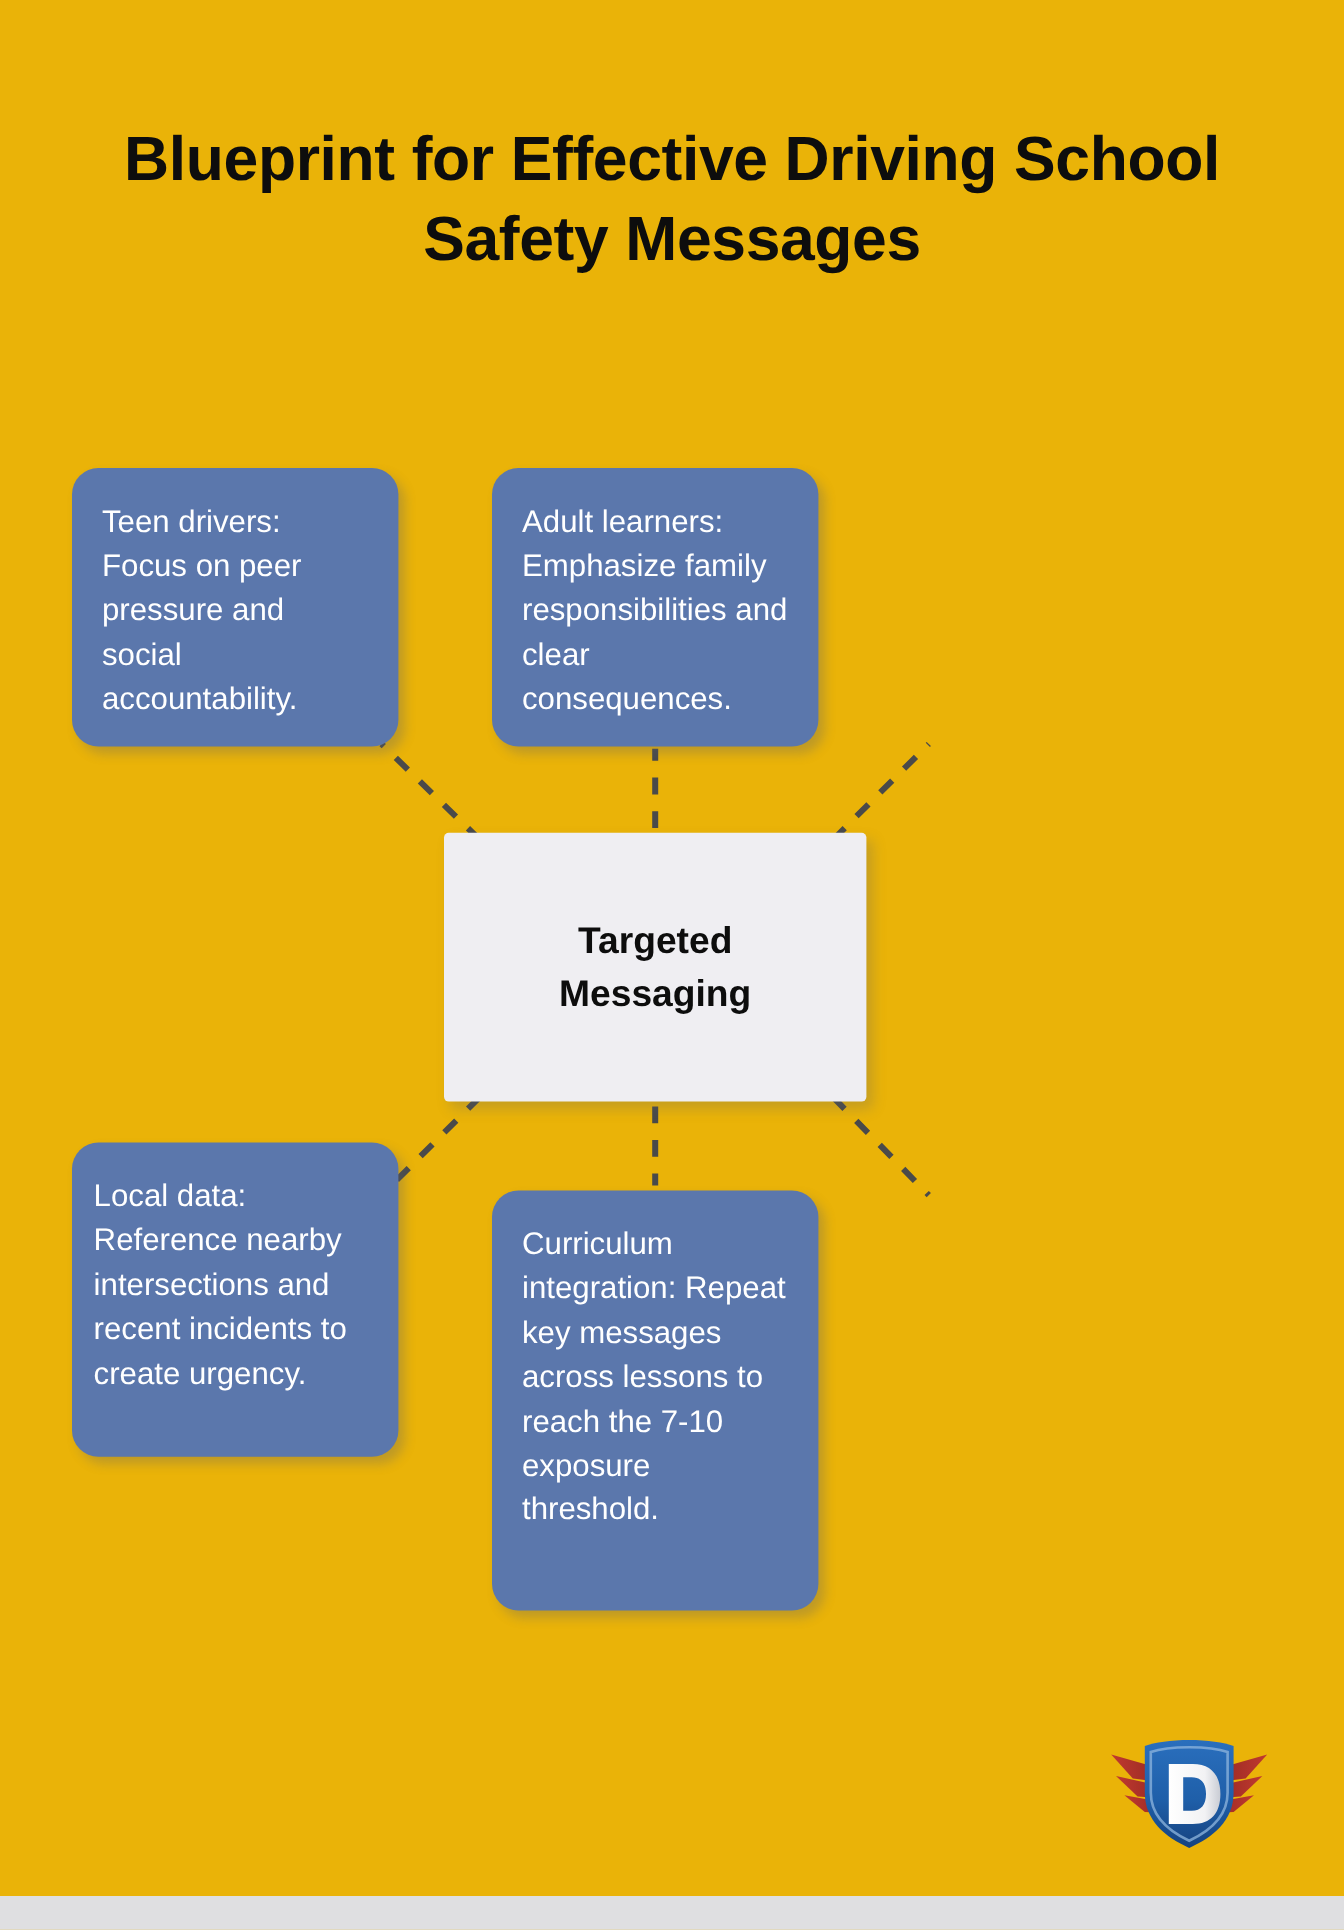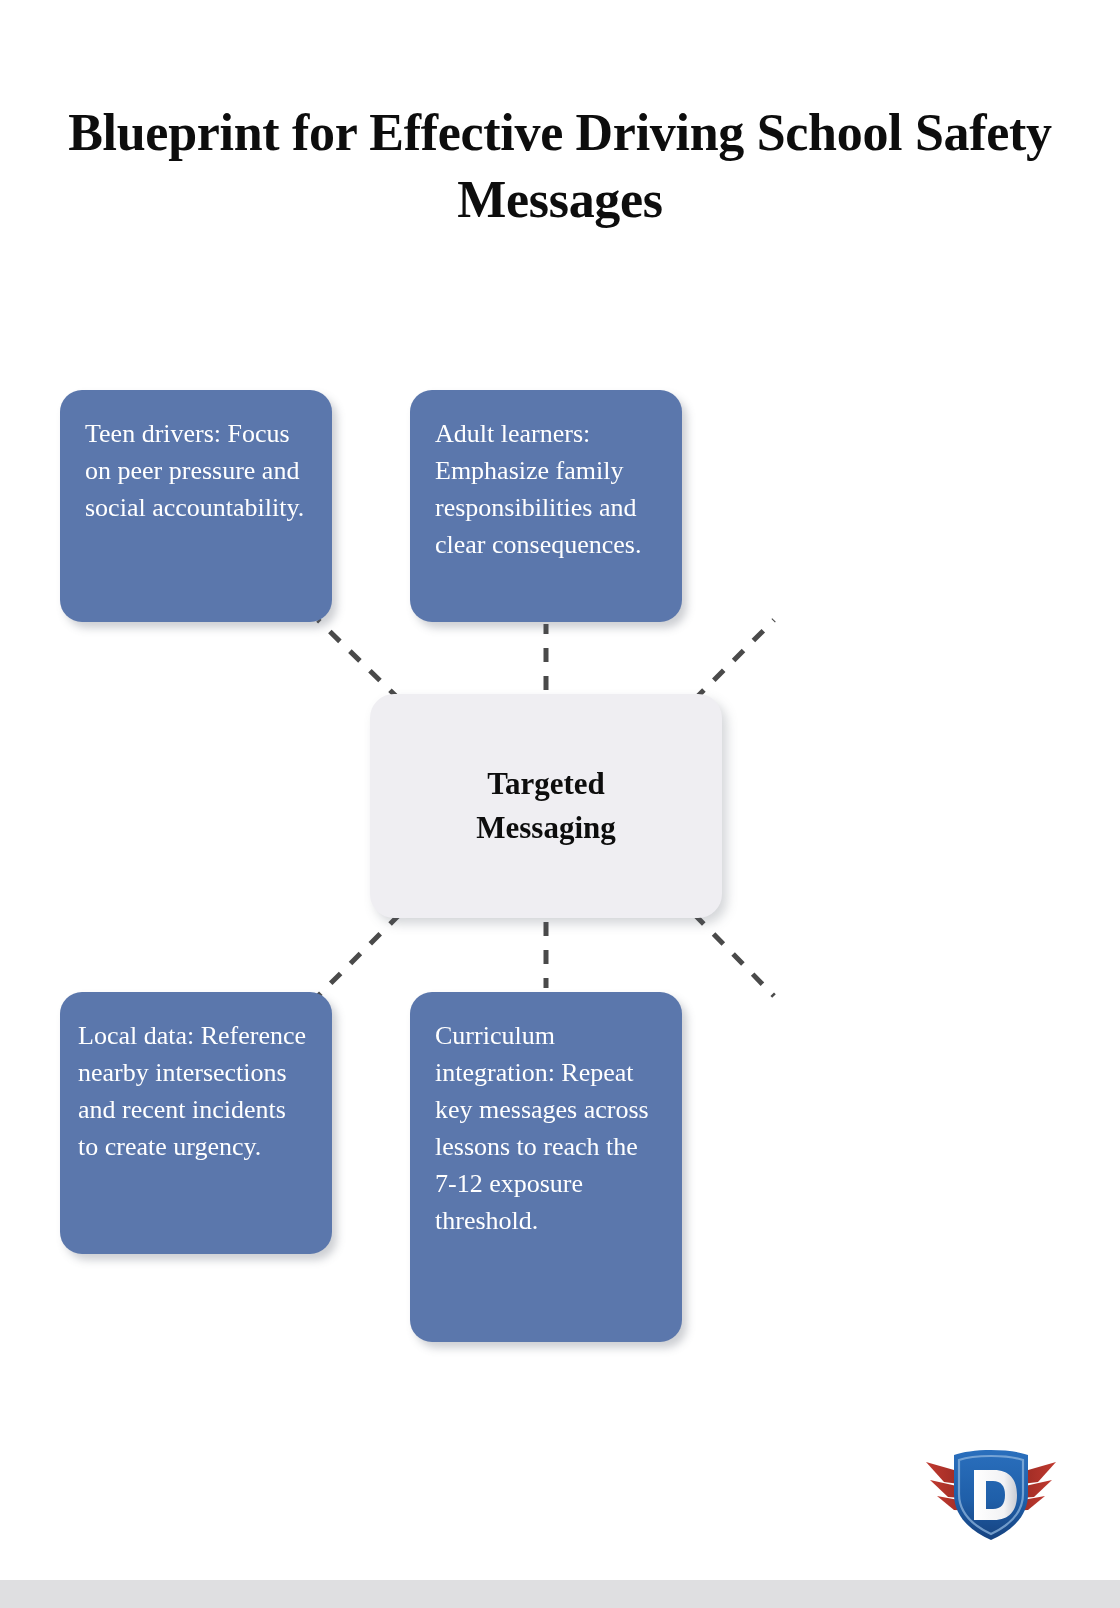--- a/index.html
+++ b/index.html
@@ -9,22 +9,21 @@
     height: 1608px;
     background: #dfdfe1;
     font-family: "Liberation Sans", sans-serif;
     overflow: hidden;
   }
 
   #canvas {
     position: relative;
     width: 1120px;
     height: 1580px;
-    background: #ffffff;
-    font-family: Liberation Serif, serif;
+    background: #eab308;
   }
 
   
   #title {
     position: absolute;
     left: 60px;
     top: 100px;
     width: 1000px;
     text-align: center;
     font-size: 52px;
@@ -61,33 +60,33 @@
     padding: 26px 24px 26px 25px;
     box-shadow: 5px 6px 9px rgba(90, 95, 110, 0.30);
   }
 
   
   #node-teen   { left: 60px;  top: 390px; width: 272px; height: 232px; }
   #node-adult  { left: 410px; top: 390px; width: 272px; height: 232px; }
   #node-senior { left: 762px; top: 390px; width: 272px; height: 232px; }
 
   
-  #node-local      { left: 60px;  top: 992px; width: 272px; height: 262px; padding-left: 18px; }
+  #node-local      { left: 60px;  top: 952px; width: 272px; height: 262px; padding-left: 18px; }
   #node-curriculum { left: 410px; top: 992px; width: 272px; height: 350px; }
   #node-support    { left: 762px; top: 992px; width: 272px; height: 298px; }
 
   
   #node-center {
     position: absolute;
     left: 370px;
     top: 694px;
     width: 352px;
     height: 224px;
     background: #efeef2;
-    border-radius: 24px;
+    border-radius: 4px;
     display: flex;
     align-items: center;
     justify-content: center;
     box-shadow: 5px 6px 11px rgba(90, 95, 110, 0.26);
   }
   #node-center .center-label {
     font-size: 31px;
     font-weight: bold;
     line-height: 1.42;
     color: #0d0d0d;
@@ -132,21 +131,21 @@
   <div id="node-center">
     <span class="center-label">Targeted
 Messaging</span>
   </div>
 
   <div class="node" id="node-local">
     <span>Local data: Reference nearby intersections and recent incidents to create urgency.</span>
   </div>
 
   <div class="node" id="node-curriculum">
-    <span>Curriculum integration: Repeat key messages across lessons to reach the 7-12 exposure threshold.</span>
+    <span>Curriculum integration: Repeat key messages across lessons to reach the 7-10 exposure threshold.</span>
   </div>
 
 
   <svg id="logo" viewBox="0 0 146 116">
     <defs>
       <linearGradient id="shieldGrad" x1="0" y1="0" x2="0" y2="1">
         <stop offset="0%" stop-color="#2a6fbd"></stop>
         <stop offset="55%" stop-color="#1f5fa9"></stop>
         <stop offset="100%" stop-color="#16427f"></stop>
       </linearGradient>

